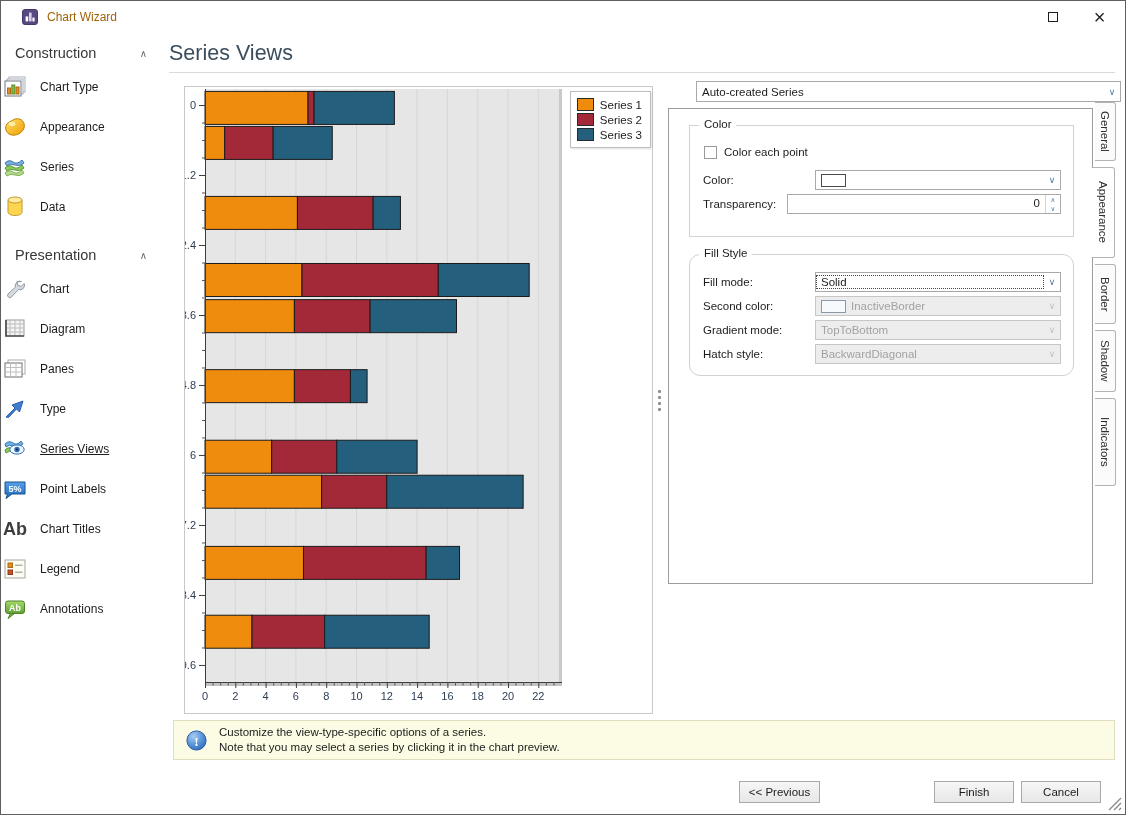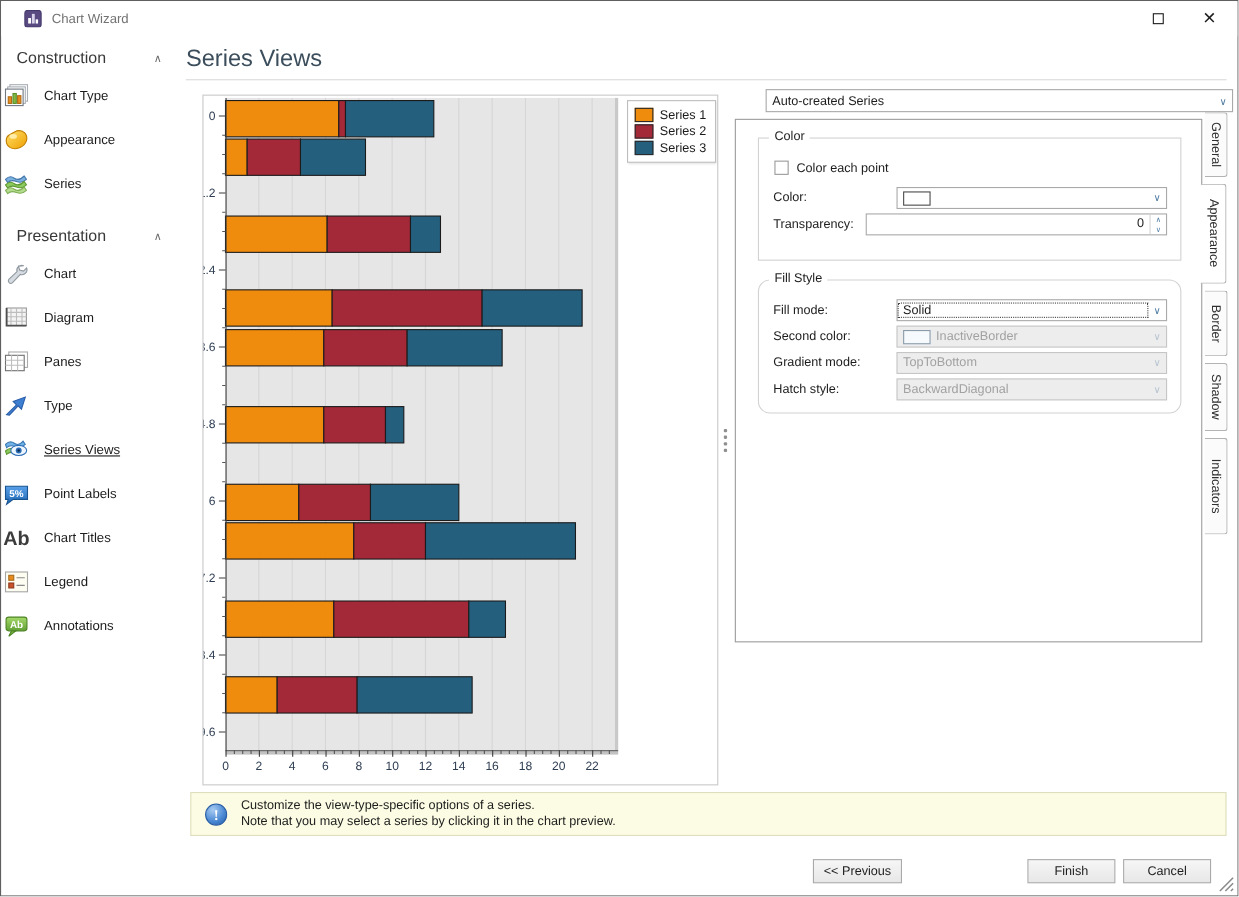--- a/index.html
+++ b/index.html
@@ -5,21 +5,21 @@
   * { margin:0; padding:0; box-sizing:border-box; }
   html,body { background:#ffffff; }
   .window {
     position:relative; width:1126px; height:815px; background:#fff;
     border:1px solid #5f5f5f; overflow:hidden;
     font-family:"Liberation Sans", sans-serif; color:#1c1c1c;
   }
   
   .titlebar { position:absolute; top:0; left:0; right:0; height:32px; display:flex; align-items:center; padding-left:21px; background:#fff; }
   .app-icon { width:16px; height:16px; display:inline-flex; }
-  .titlebar-title { font-size:12px; margin-left:9px; color:#737373; }
+  .titlebar-title { font-size:12px; margin-left:9px; color:#a16207; }
   .win-btn { position:absolute; top:1px; width:45px; height:29px; display:flex; align-items:center; justify-content:center; cursor:pointer; }
   .win-btn.max { right:50px; }
   .win-btn.close { right:3px; }
   .max-glyph { width:10px; height:10px; border:1px solid #1d1d1d; display:inline-block; }
   .close-glyph { font-size:20px; color:#1d1d1d; line-height:1; font-weight:400; }
   
   .sidebar { position:absolute; top:36px; left:0; width:162px; }
   .nav-header { display:flex; align-items:center; justify-content:space-between; padding:8px 16px 6px 14px; font-size:14.5px; color:#383838; }
   .nav-header .chev { font-size:10px; color:#6a6a6a; cursor:pointer; }
   .nav-group + .nav-group .nav-header { margin-top:12px; }
@@ -56,21 +56,21 @@
   .spinner-btns { width:15px; display:flex; flex-direction:column; border-left:1px solid #d4d4d4; }
   .spin-btn { flex:1; display:flex; align-items:center; justify-content:center; font-size:6.5px; color:#4d7aa2; cursor:pointer; }
   .checkbox { width:13px; height:13px; border:1px solid #9a9a9a; background:#fff; display:inline-block; flex:none; cursor:pointer; }
   
   .options-box { position:absolute; left:667px; top:107px; width:425px; height:476px; border:1px solid #9c9c9c; background:#fff; }
   .group { position:absolute; left:20px; width:385px; border:1px solid #d2d2d2; background:#fff; }
   #color-group { top:16px; height:112px; }
   #fill-group { top:145px; height:122px;border-radius:11px; }
   .group-title { position:absolute; top:-8px; left:9px; background:#fff; padding:0 5px; font-size:11.5px; color:#1c1c1c; }
   .group-content { padding:17px 12px 8px 13px; }
-  .check-row { display:flex; align-items:center; margin:3px 0 11px 1px; }
+  .check-row { display:flex; align-items:flex-start; margin:3px 0 11px 1px; }
   .check-label { margin-left:7px; font-size:11.5px; }
   .form-row { display:flex; align-items:center; margin-bottom:4px; height:20px; }
   .form-label { width:84px; flex:none; font-size:11.5px; white-space:nowrap; }
   .form-row .combo { flex:1; }
   .form-row.disabled .form-label { color:#1c1c1c; }
   
   .vtabs { position:absolute; left:1091px; top:101px; width:26px; }
   .vtab { writing-mode:vertical-rl; width:21px; margin-left:3px; margin-bottom:6px;
     border:1px solid #b3b3b3; border-left:none; background:#fbfbfb; color:#2f2f2f;
     font-size:11.5px; display:flex; align-items:center; justify-content:center;
@@ -147,20 +147,29 @@
         </div>
         <div class="nav-item">
           <span class="nav-icon">
             <svg width="26" height="24" viewBox="0 0 26 24">
               <path d="M3 8 q4 -4 8 -1 t9 -2 l2 3 q-4 4 -9 2 t-8 1 z" fill="#7ab1e0" stroke="#4477aa"></path>
               <path d="M3 13 q4 -4 8 -1 t9 -2 l2 3 q-4 4 -9 2 t-8 1 z" fill="#8ccb5e" stroke="#5d9632"></path>
               <path d="M3 18 q4 -4 8 -1 t9 -2 l2 3 q-4 4 -9 2 t-8 1 z" fill="#b3dd8d" stroke="#7fae53"></path>
             </svg>
           </span>
           <span class="nav-label">Series</span>
+        </div>
+        <div class="nav-item">
+          <span class="nav-icon">
+            <svg width="26" height="24" viewBox="0 0 26 24">
+              <path d="M6 5 v12 c0 2.2 3.2 3.5 7 3.5 s7 -1.3 7 -3.5 V5 Z" fill="#fdd550" stroke="#c49a2c"></path>
+              <ellipse cx="13" cy="5" rx="7" ry="3" fill="#ffeaa0" stroke="#c49a2c"></ellipse>
+            </svg>
+          </span>
+          <span class="nav-label">Data</span>
         </div>
       </div>
       <div class="nav-group">
         <div class="nav-header">
           <span>Presentation</span>
           <span class="chev">∧</span>
         </div>
         <div class="nav-item">
           <span class="nav-icon">
             <svg width="26" height="24" viewBox="0 0 26 24">

